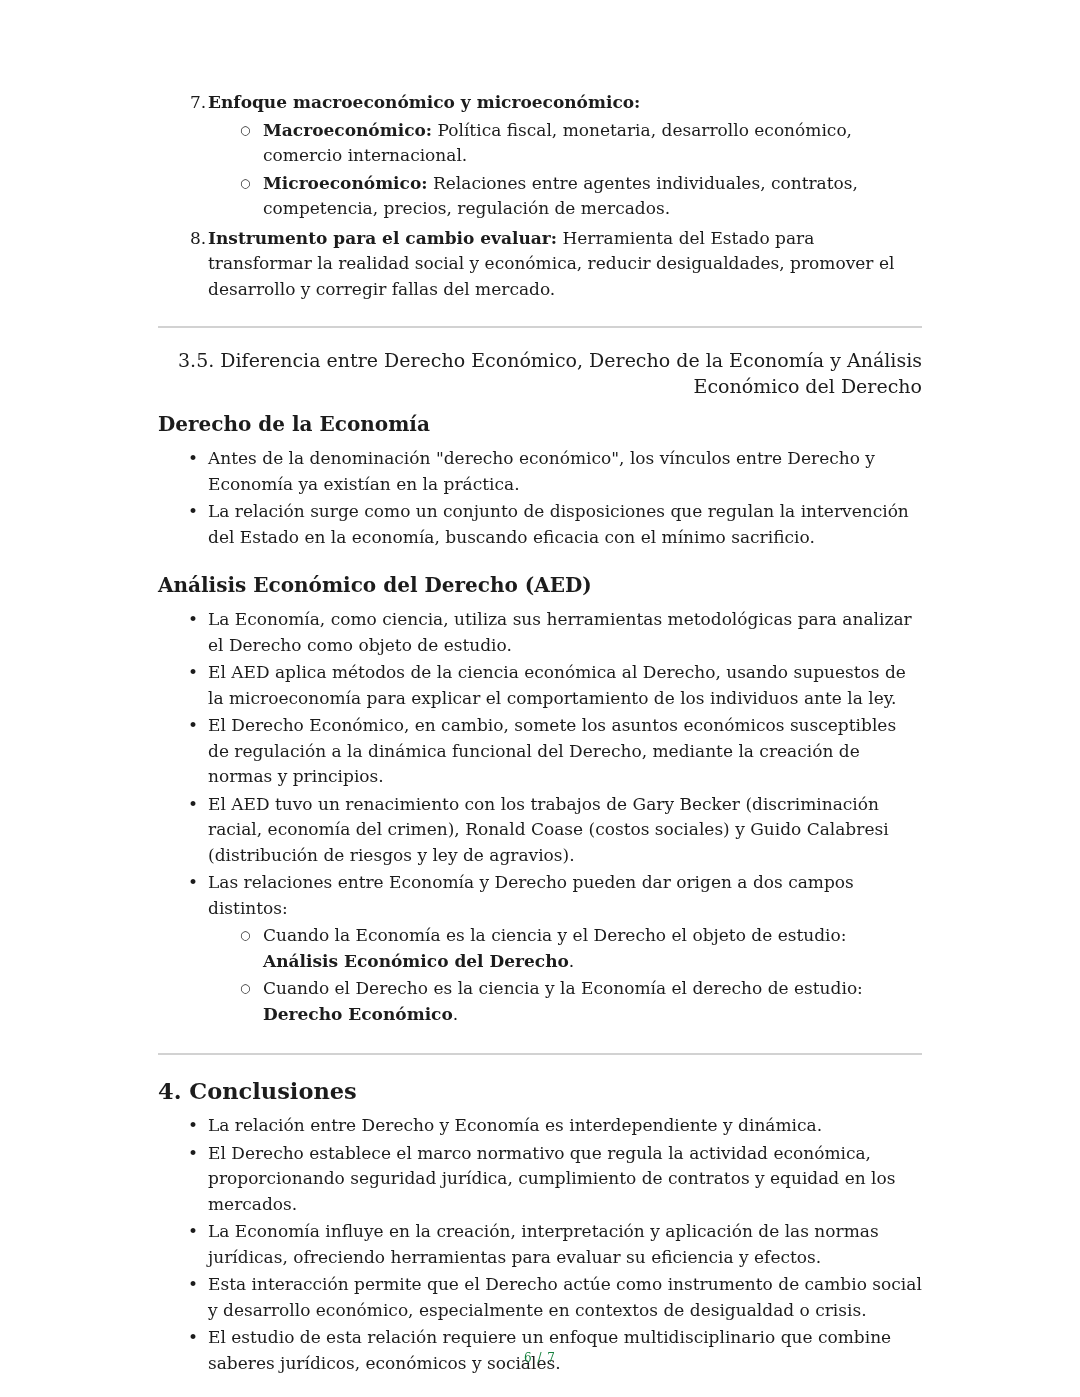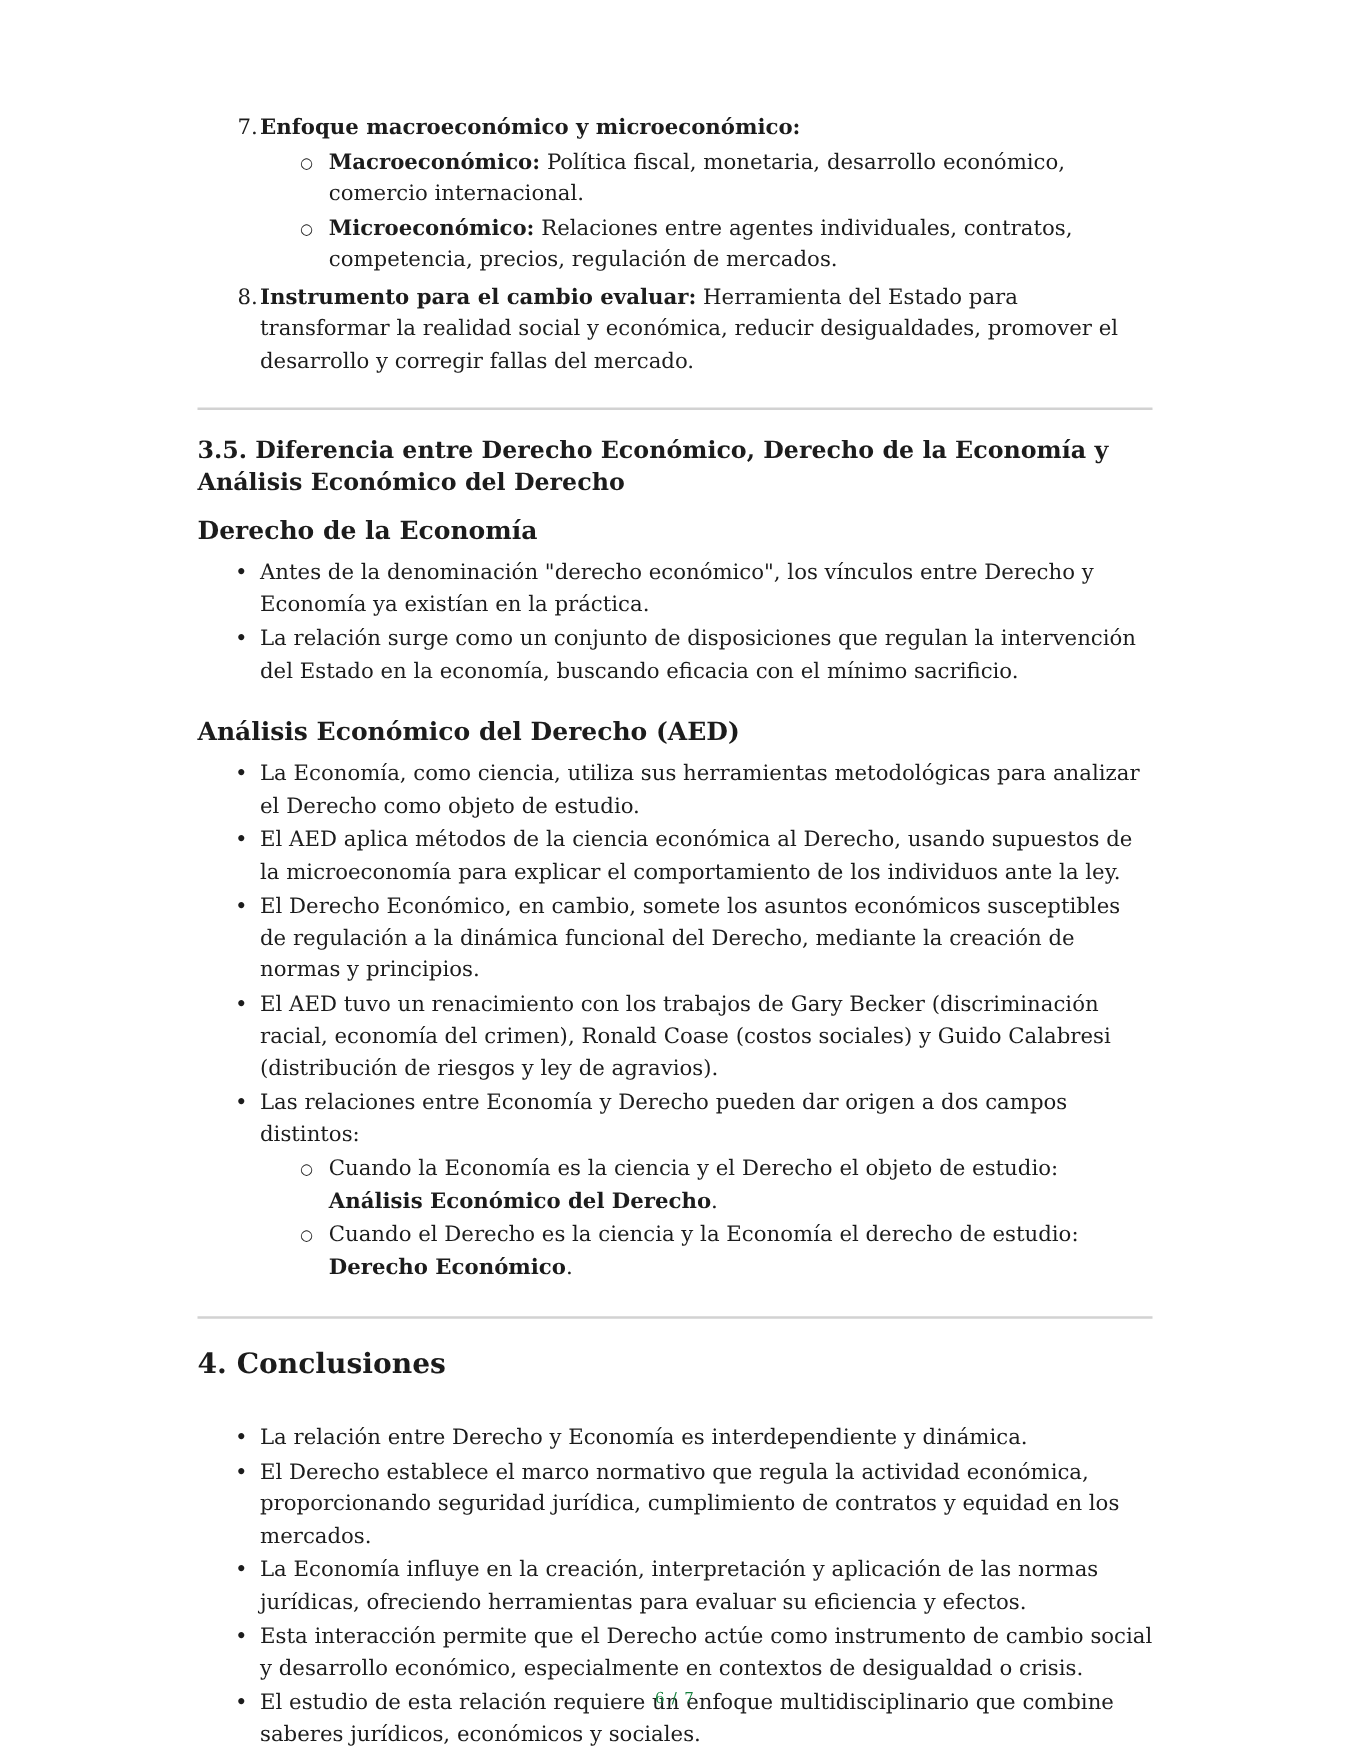--- a/index.html
+++ b/index.html
@@ -36,31 +36,32 @@
 
   hr.divider {
     border: none;
     border-top: 2px solid #d2d2d2;
     margin: 24px 0 20px 0;
   }
   h2.sec35 {
     font-size: 19px;
     line-height: 1.35;
     margin: 0 0 8px 0;
-    font-weight: bold;
+    font-weight: normal;
+    text-align: right;
   }
   h3.subhead {
     font-size: 20px;
     margin: 20px 0 7px 0;
     font-weight: bold;
   }
   h3.subhead.first { margin-top: 10px; }
   h2.sec4 {
     font-size: 22.5px;
-    margin: 0 0 29px 0;
+    margin: 0 0 4px 0;
     font-weight: bold;
   }
   .footer {
     position: absolute;
     left: 0; right: 0;
     bottom: 30px;
     text-align: center;
     font-size: 12px;
     letter-spacing: 1px;
     color: #15803d;

